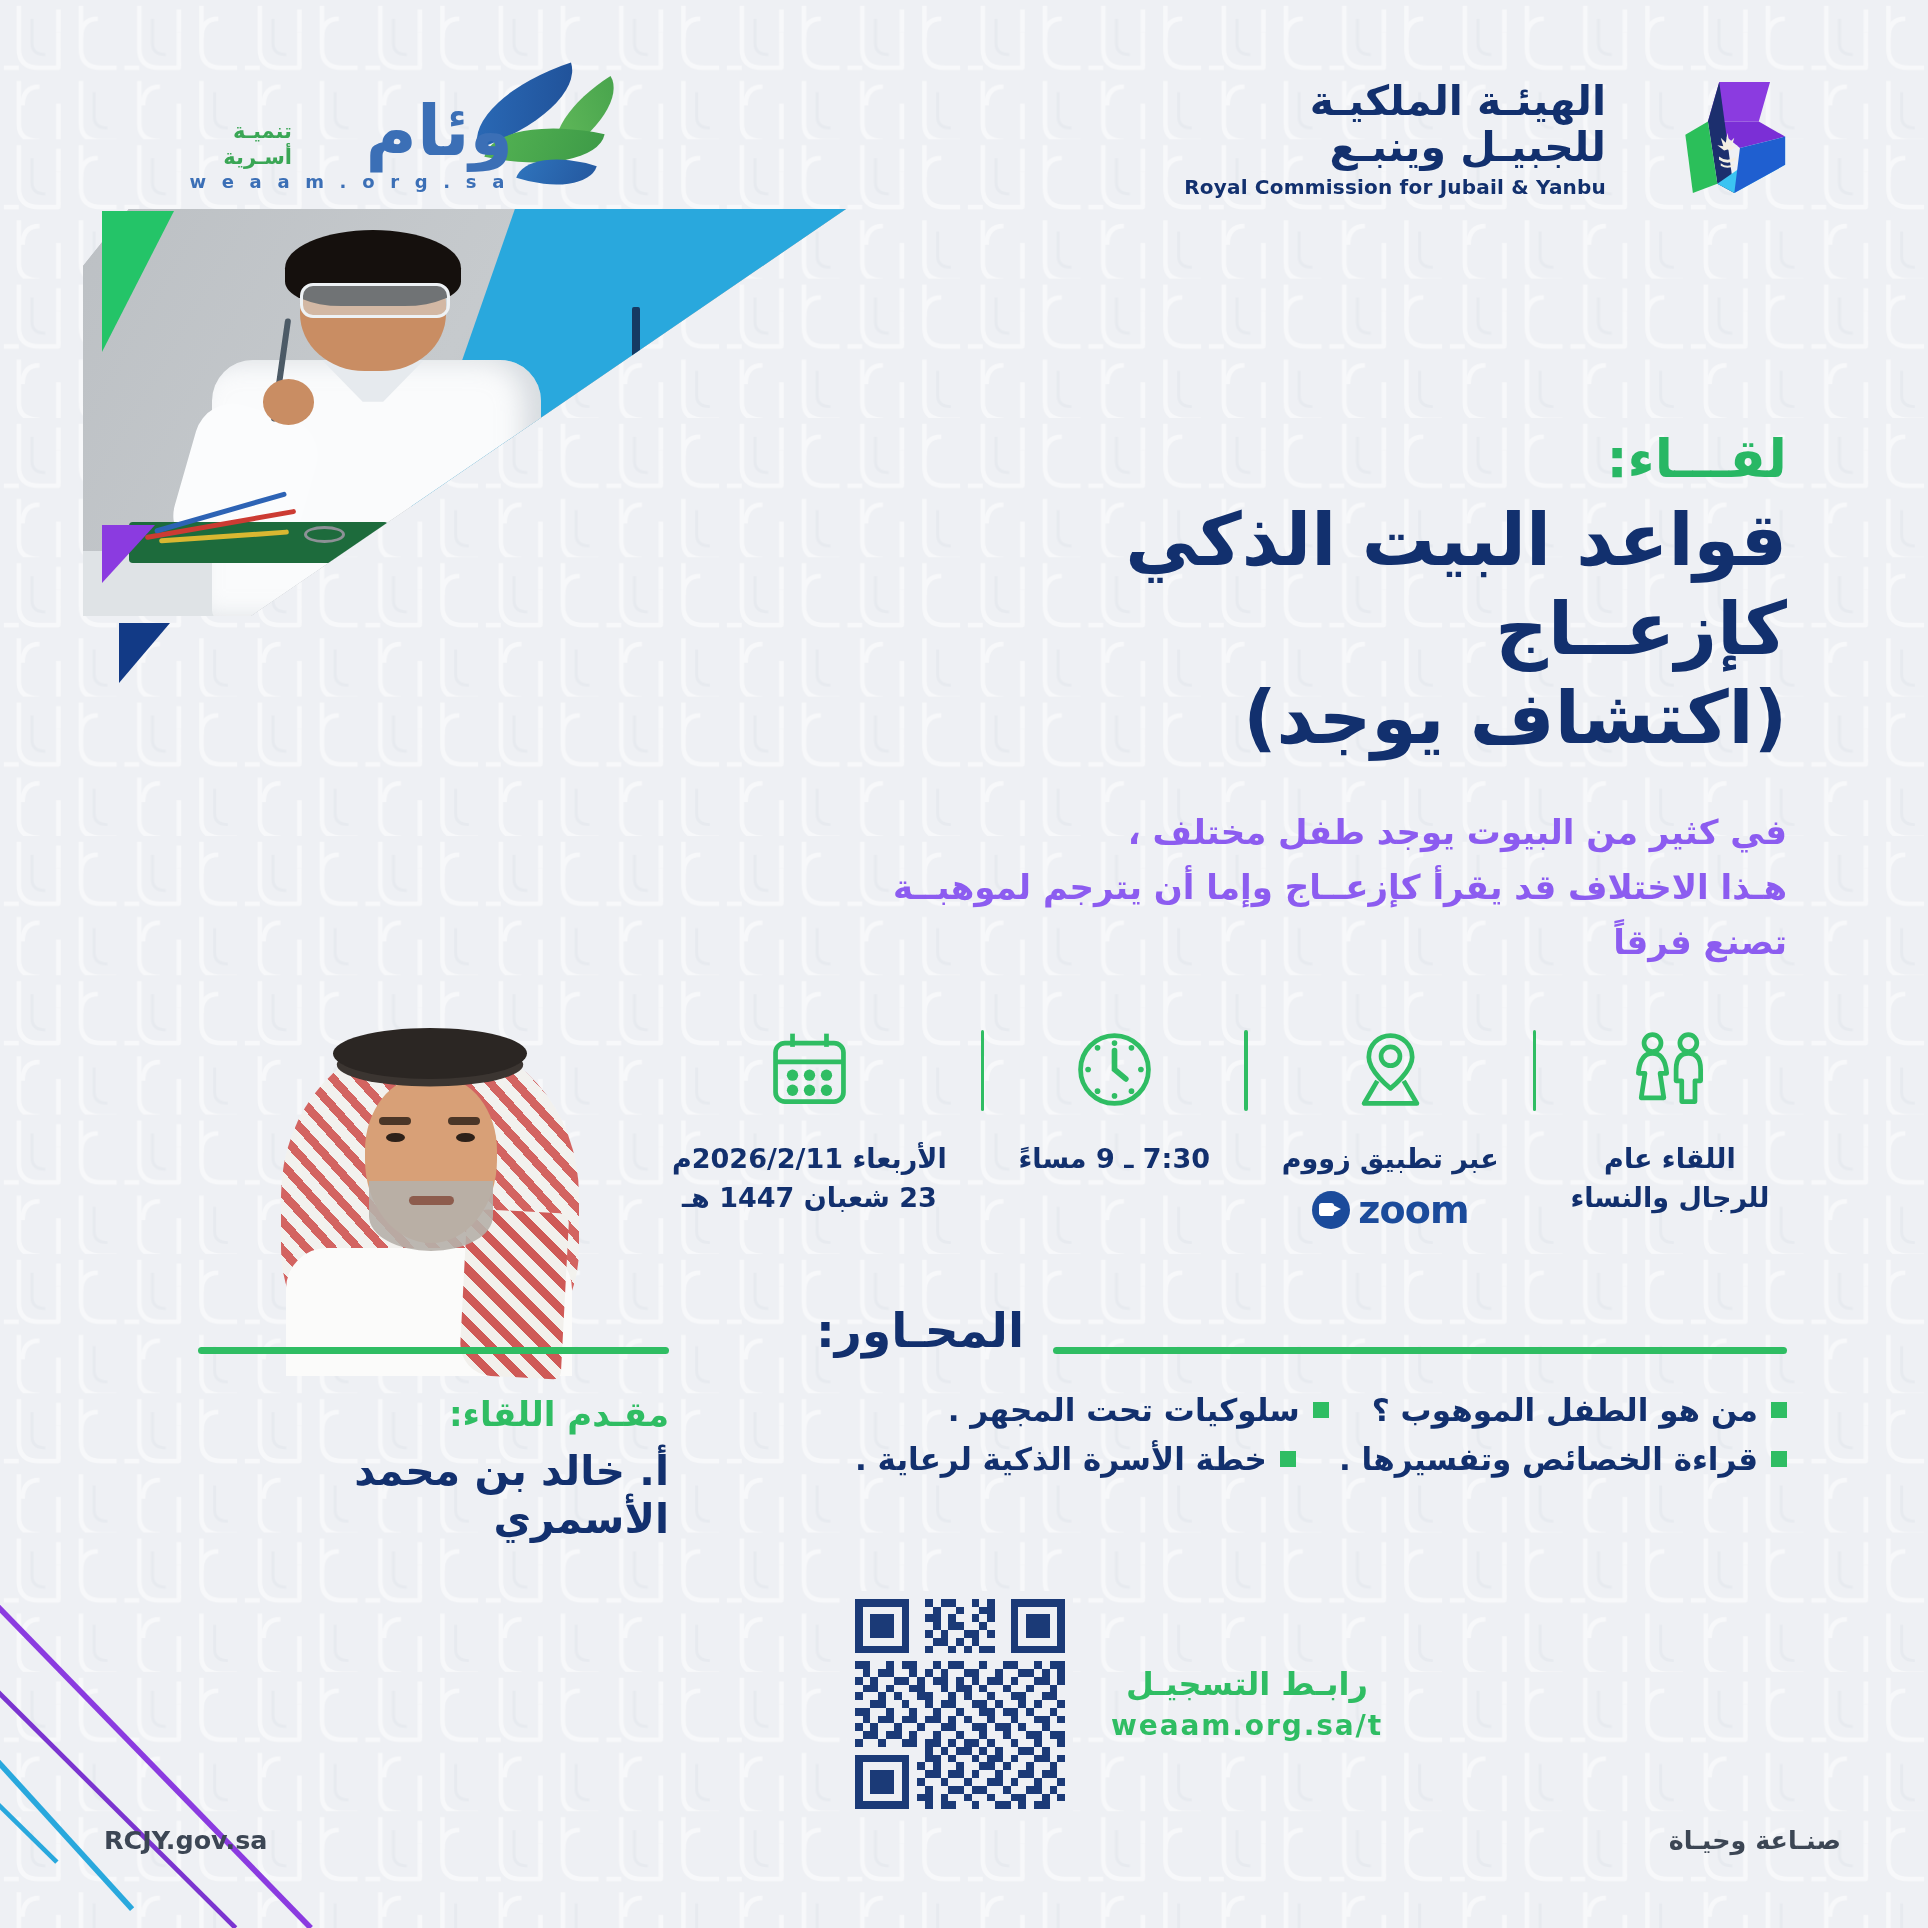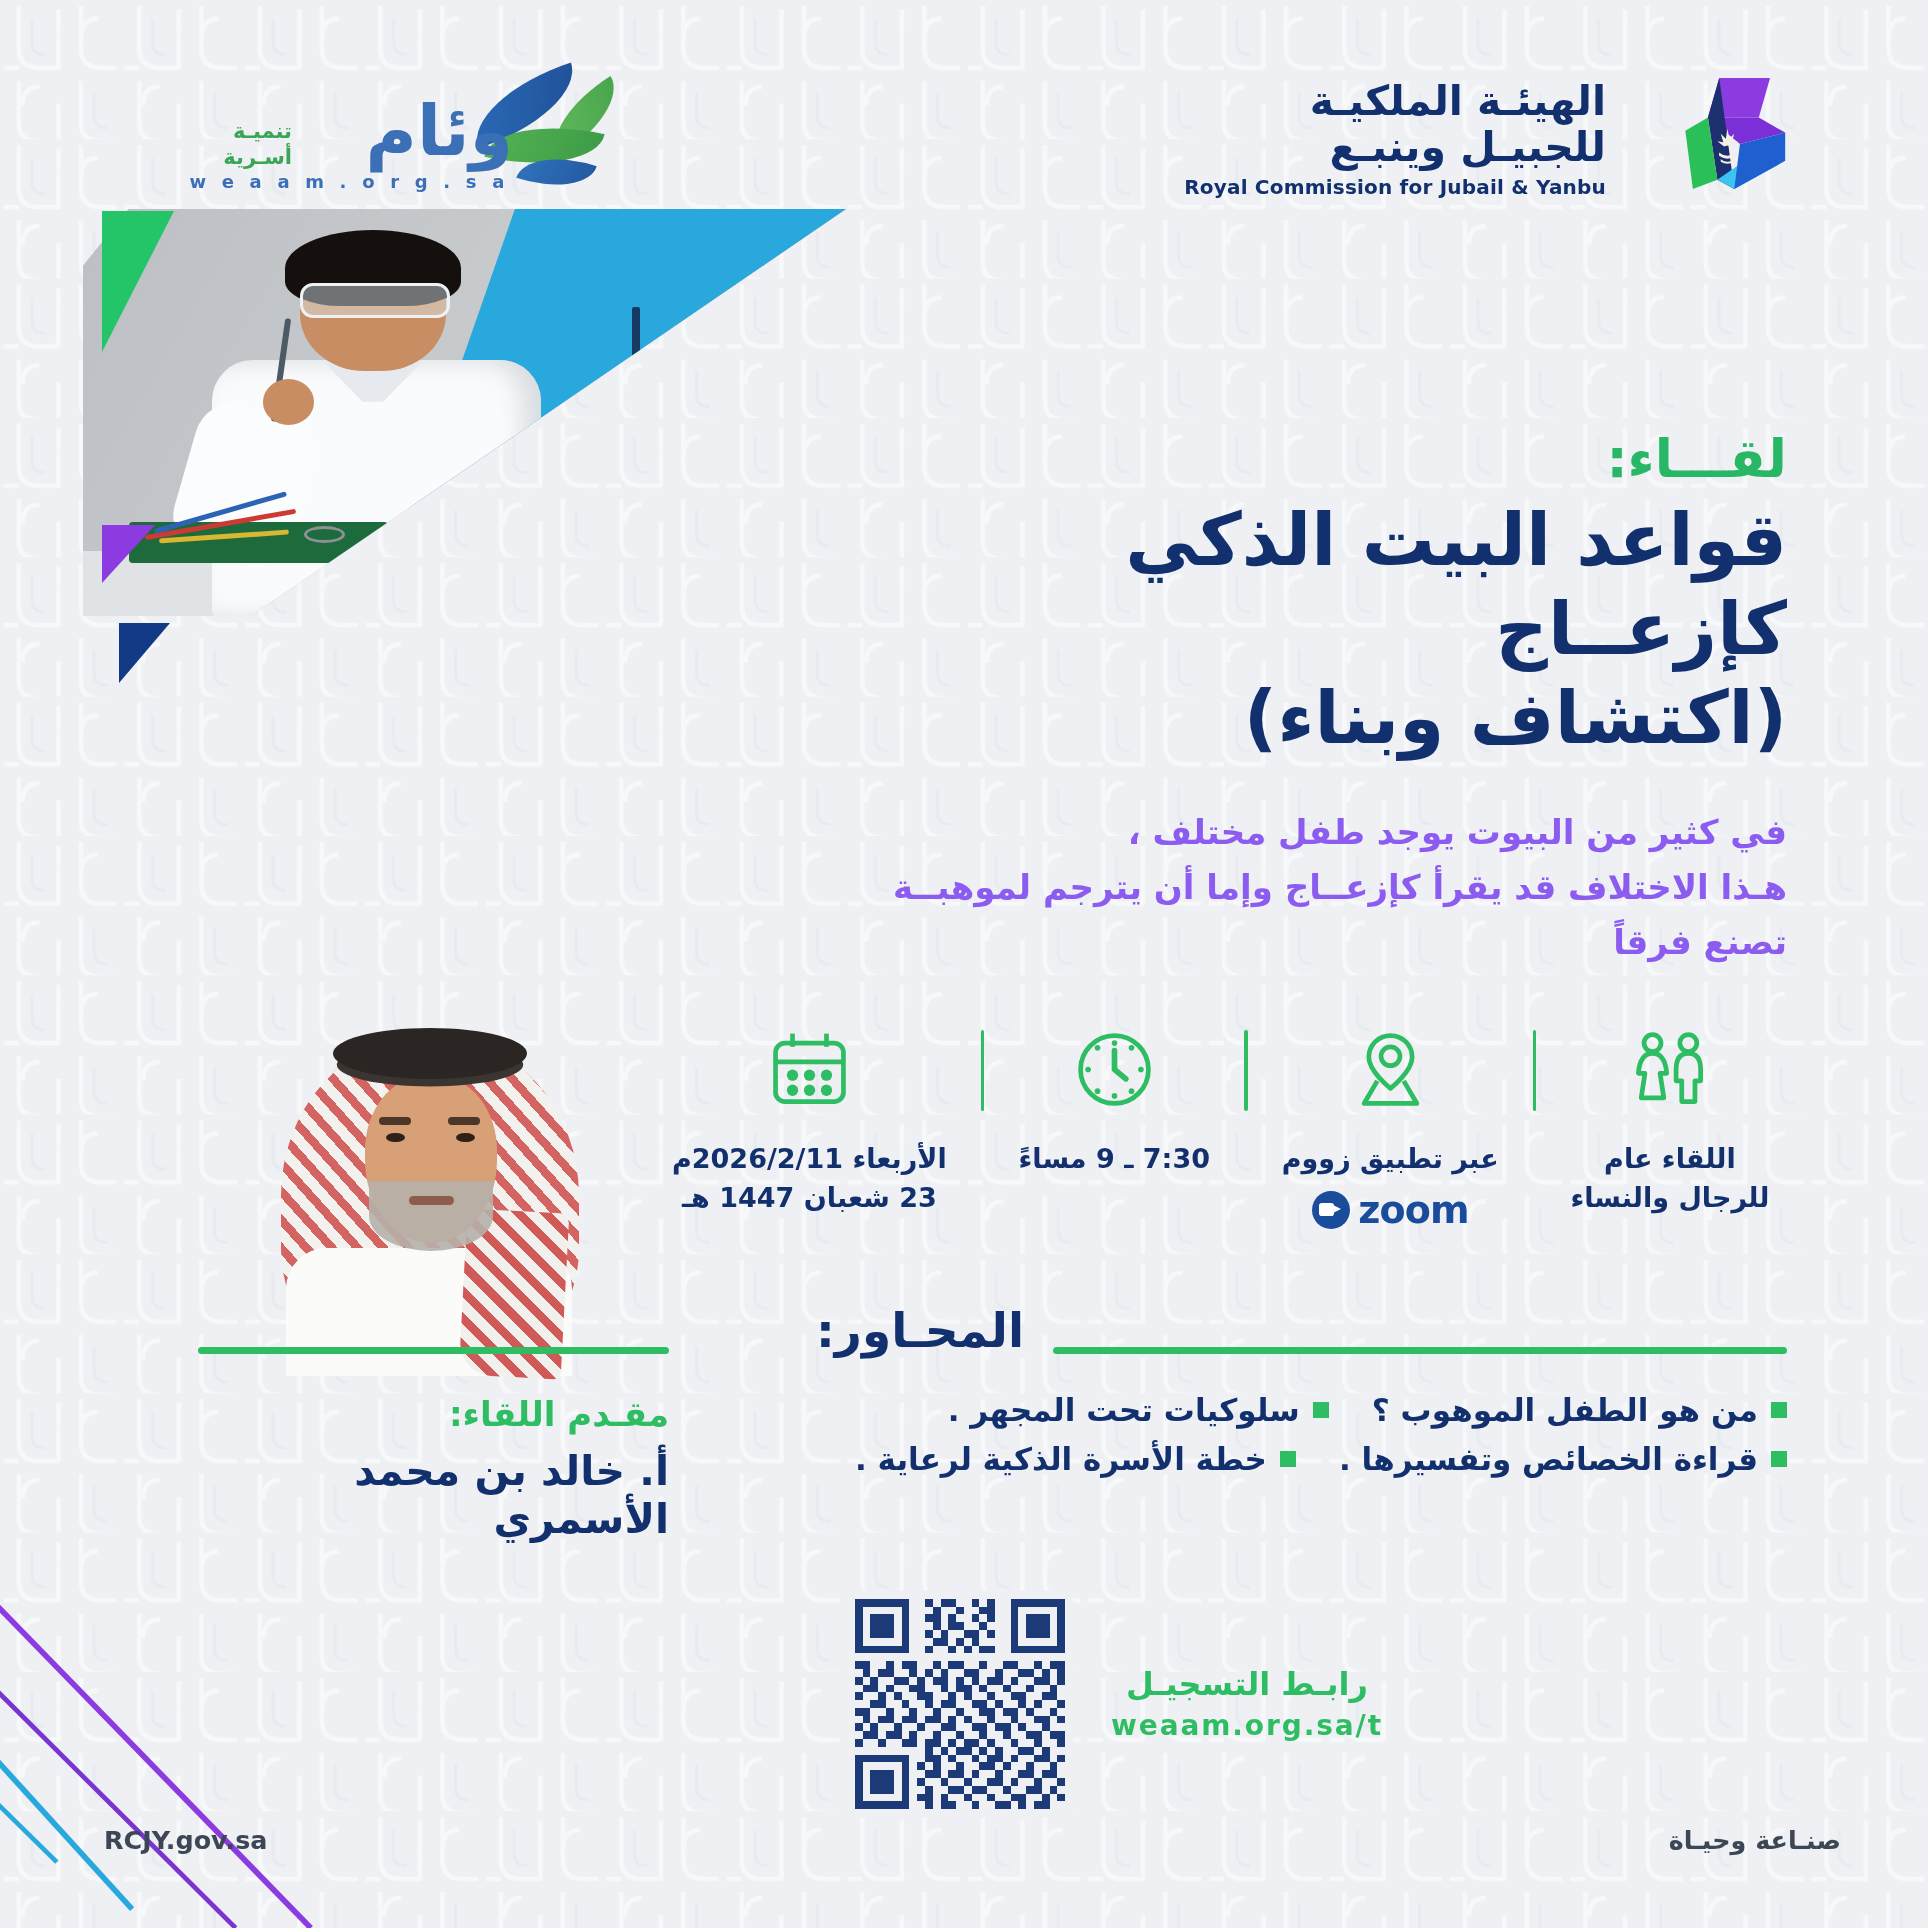--- a/index.html
+++ b/index.html
@@ -62,21 +62,21 @@
     border-radius:100% 0 100% 0;transform:rotate(-32deg);
   }
   .leaf-blue-low{
     left:369px;top:81px;width:73px;height:36px;
     background:linear-gradient(100deg,#2f74bd,#24589f);
     border-radius:100% 0 100% 0;transform:rotate(18deg);
   }
 
   .logo-rcjy{
     position:absolute;right:141px;top:70px;
-    display:flex;align-items:center;gap:21px;direction:rtl;
+    display:flex;align-items:flex-end;gap:21px;direction:rtl;
   }
   .rcjy-text{text-align:right;padding-top:9.4px;}
   .rcjy-l1,.rcjy-l2{
     color:#12306e;font-weight:800;line-height:1.12;
     letter-spacing:0px;
   }
   .rcjy-l1{font-size:41px;}
   .rcjy-l2{font-size:41px;}
   .rcjy-en{
     color:#12306e;font-size:20px;font-weight:700;direction:ltr;
@@ -460,21 +460,21 @@
     </div>
     <div class="tri-green2"></div>
     <div class="tri-purple"></div>
     <div class="tri-navy"></div>
   </div>
 
   <div class="title-block">
     <div class="kicker">لقـــاء:</div>
     <h1 class="main-title">
       <span class="l1">قواعد البيت الذكي كإزعــاج</span>
-      <span class="l2">(اكتشاف وبناء)</span>
+      <span class="l2">(اكتشاف يوجد)</span>
     </h1>
     <div class="lede">
       <div>في كثير من البيوت يوجد طفل مختلف ،</div>
       <div>هـذا الاختلاف قد يقرأ كإزعــاج وإما أن يترجم لموهبــة تصنع فرقاً</div>
     </div>
   </div>
 
   <div class="speaker-photo">
     <div class="sp-ghutra"></div>
     <div class="sp-thobe"></div>

